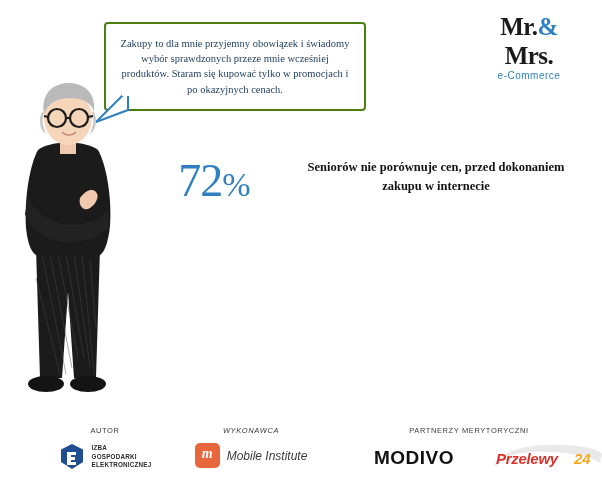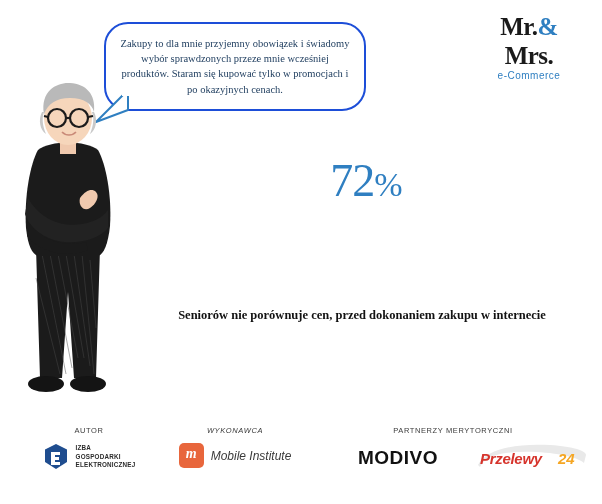--- a/index.html
+++ b/index.html
@@ -55,22 +55,22 @@
     margin-top: 3px;
   }
 
   
   .bubble {
     position: absolute;
     left: 104px;
     top: 22px;
     width: 262px;
     min-height: 78px;
-    border: 2px solid #1d4ed8;
-    border-radius: 24px;
+    border: 2px solid #4d7c0f;
+    border-radius: 4px;
     background: #ffffff;
     box-sizing: border-box;
     padding: 12px 14px;
   }
   .bubble-text {
     font-family: "Liberation Serif", serif;
     font-size: 10.5px;
     line-height: 1.45;
     color: #1b3a5c;
     text-align: center;
@@ -95,23 +95,22 @@
 
   
   .stats {
     position: absolute;
     left: 140px;
     top: 158px;
     width: 452px;
   }
   .stat-row {
     display: flex;
-    align-items: center;
+    align-items: flex-start;
     margin-bottom: 14px;
-    flex-direction: column;
   }
   .stat-row:nth-child(2) { margin-top: 6px; }
   .stat-num {
     font-family: "Liberation Serif", serif;
     font-size: 46px;
     color: #2f7fc1;
     width: 148px;
     text-align: center;
     line-height: 1;
     letter-spacing: -1px;
@@ -127,21 +126,21 @@
     line-height: 1.55;
     color: #121212;
     text-align: center;
     flex: 1 1 auto;
     padding-right: 8px;
   }
 
   
   .footer {
     position: absolute;
-    left: 0;
+    left: 16px;
     bottom: 0;
     width: 538px;
     height: 78px;
   }
   .footer-col {
     position: absolute;
     text-align: center;
   }
   .footer-label {
     font-family: "Liberation Sans", sans-serif;

